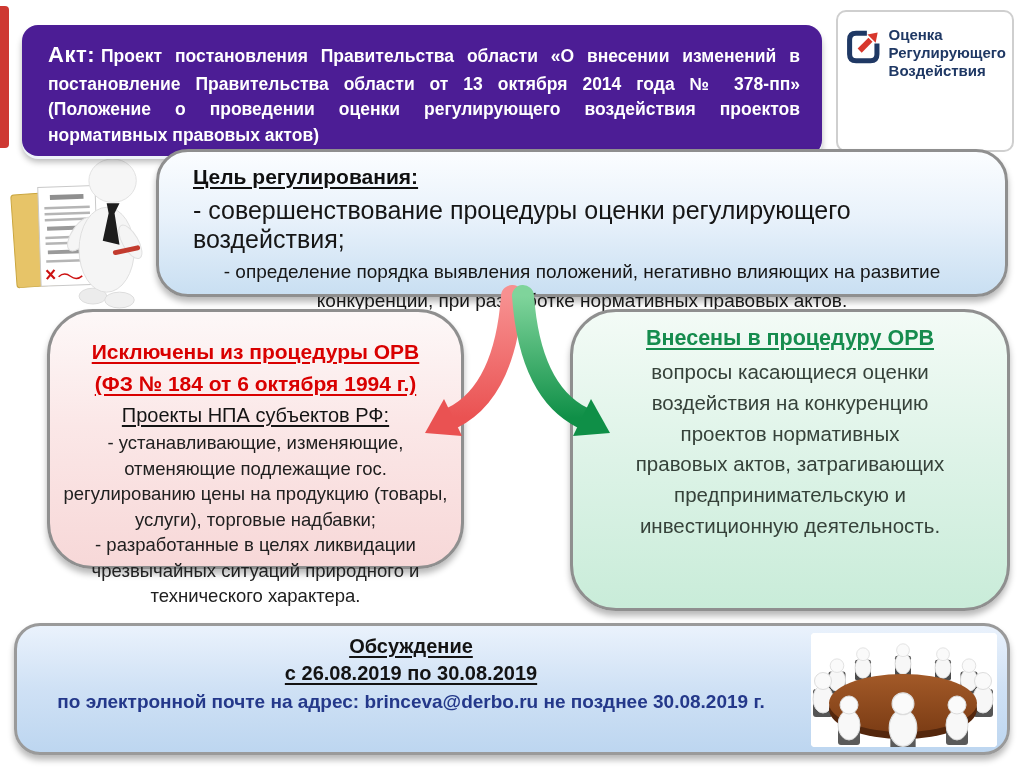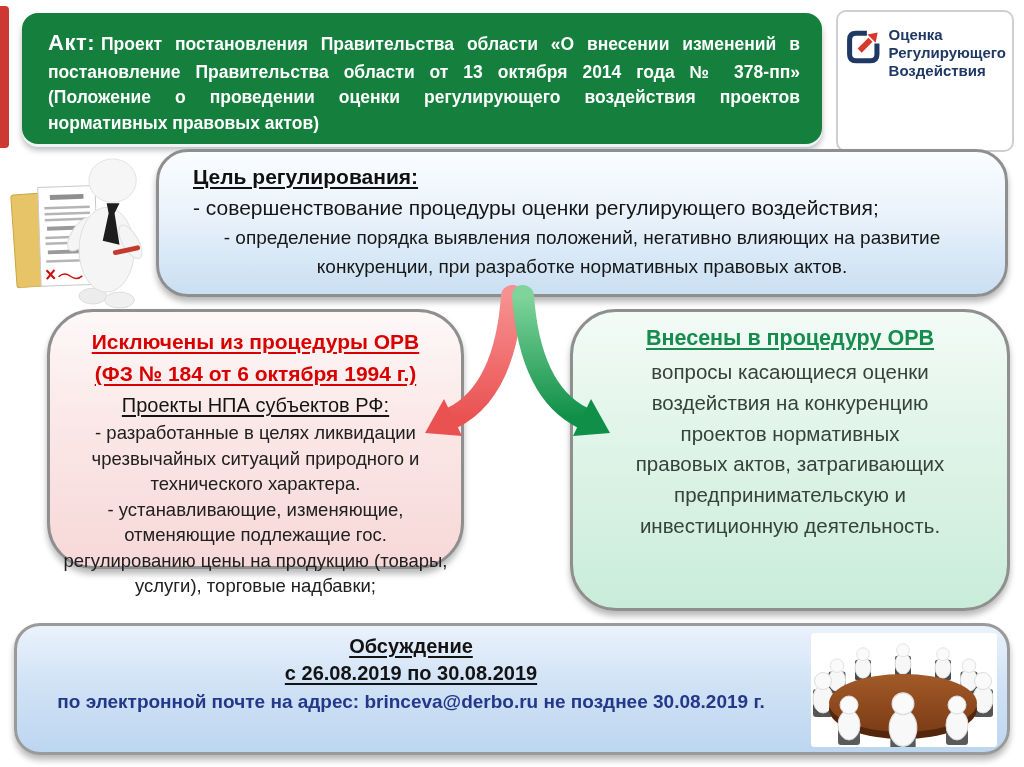--- a/index.html
+++ b/index.html
@@ -6,22 +6,22 @@
   body{
     width:1024px;height:767px;position:relative;background:#ffffff;
     font-family:"Liberation Sans", sans-serif;overflow:hidden;
   }
   .red-stripe{
     position:absolute;left:0;top:6px;width:9px;height:142px;
     background:#ce3832;border-radius:0 4px 4px 0;z-index:1;
   }
   
   .act-box{
-    position:absolute;left:22px;top:13px;width:800px;height:131px;
-    box-sizing:border-box;background:#15803d;border-radius:16px;
+    position:absolute;left:22px;top:25px;width:800px;height:131px;
+    box-sizing:border-box;background:#4c1d95;border-radius:16px;
     padding:14px 22px 12px 26px;z-index:2;
     box-shadow:0 3px 0 #eef3f8, 0 6px 6px rgba(0,0,0,.28);
   }
   .act-box p{margin:0;color:#ffffff;font-weight:bold;font-size:17.5px;
     line-height:1.48;text-align:justify;}
   .act-label{font-size:22px;margin-right:6px;letter-spacing:.5px;}
   
   .logo-box{
     position:absolute;left:836px;top:10px;width:178px;height:142px;
     box-sizing:border-box;background:#fff;border:2px solid #cfcfcf;
@@ -34,27 +34,27 @@
   .bubble{position:absolute;box-sizing:border-box;border:3px solid #8f8f8f;
     box-shadow:0 5px 6px rgba(0,0,0,.28);z-index:2;}
   
   .goal-box{
     left:156px;top:149px;width:852px;height:148px;border-radius:32px;
     background:linear-gradient(180deg,#fbfdff 0%,#e9f2fb 45%,#c9dff2 100%);
     padding:11px 28px 8px 28px;
   }
   .goal-title{font-size:21px;font-weight:bold;color:#101010;
     text-decoration:underline;text-underline-offset:3px;margin:2px 0 7px 6px;}
-  .goal-item0{font-size:21px;color:#161616;margin:0 0 4px 6px;}
+  .goal-item0{font-size:25px;color:#161616;margin:0 0 4px 6px;}
   .goal-item1{font-size:19px;color:#161616;margin:0;text-align:center;line-height:1.5;}
   
   .excluded-box{
     left:47px;top:309px;width:417px;height:260px;border-radius:46px;
     background:linear-gradient(180deg,#fdf8f8 0%,#fbe7e7 45%,#f7d8d8 100%);
-    padding:14px 12px;text-align:center;
+    padding:24px 12px;text-align:center;
   }
   .excl-title{font-size:21px;line-height:1.5;font-weight:bold;color:#d90000;
     text-decoration:underline;text-underline-offset:3px;margin:0;}
   .excl-subtitle{font-size:20px;color:#141414;text-decoration:underline;
     text-underline-offset:3px;margin:5px 0 3px 0;}
   .excl-item{font-size:18.5px;line-height:1.38;color:#202020;margin:0;}
   
   .included-box{
     left:570px;top:309px;width:440px;height:302px;border-radius:46px;
     background:linear-gradient(180deg,#f3fbf6 0%,#ddf3e7 50%,#c9ecd9 100%);
@@ -138,22 +138,22 @@
   <section class="bubble goal-box">
     <h2 class="goal-title">Цель регулирования:</h2>
     <p class="goal-item0">- совершенствование процедуры оценки регулирующего воздействия;</p>
     <p class="goal-item1">- определение порядка выявления положений, негативно влияющих на развитие конкуренции, при разработке нормативных правовых актов.</p>
   </section>
 
   <section class="bubble excluded-box">
     <h2 class="excl-title"><span>Исключены из процедуры ОРВ</span><br>
     <span>(ФЗ № 184 от 6 октября 1994 г.)</span></h2>
     <p class="excl-subtitle">Проекты НПА субъектов РФ:</p>
+    <p class="excl-item">- устанавливающие, изменяющие, отменяющие подлежащие гос. регулированию цены на продукцию (товары, услуги), торговые надбавки;</p>
     <p class="excl-item">- разработанные в целях ликвидации чрезвычайных ситуаций природного и технического характера.</p>
-    <p class="excl-item">- устанавливающие, изменяющие, отменяющие подлежащие гос. регулированию цены на продукцию (товары, услуги), торговые надбавки;</p>
   </section>
 
   <section class="bubble included-box">
     <h2 class="incl-title">Внесены в процедуру ОРВ</h2>
     <p class="incl-body">вопросы касающиеся оценки воздействия на конкуренцию проектов нормативных правовых актов, затрагивающих предпринимательскую и инвестиционную деятельность.</p>
   </section>
 
   <svg class="arrows-svg" width="1024" height="767" viewBox="0 0 1024 767" aria-hidden="true">
     <defs>
       <linearGradient id="gr-red" x1="0" y1="0" x2="0" y2="1">

